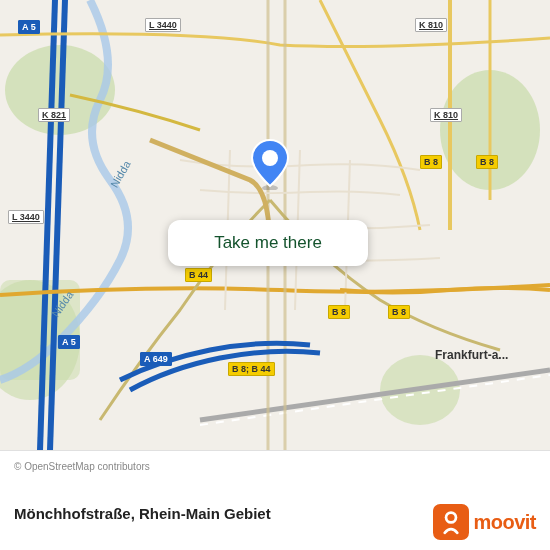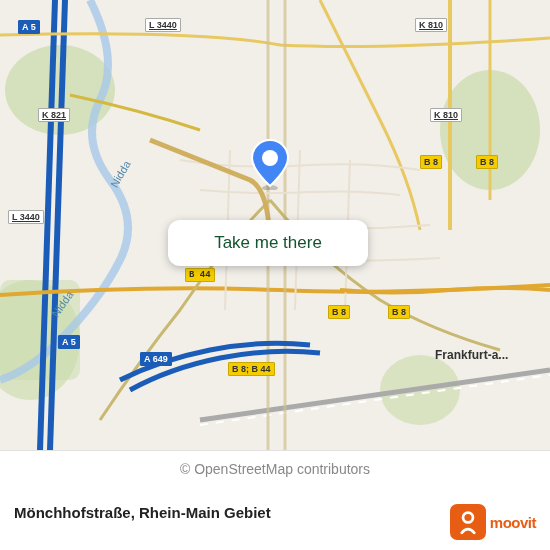--- a/index.html
+++ b/index.html
@@ -70,24 +70,23 @@
       height: 100px;
       background: white;
       border-top: 1px solid #e0e0e0;
       display: flex;
       flex-direction: column;
       padding: 10px 14px 6px 14px;
       z-index: 20;
     }
 
     .info-copyright {
-      font-size: 14px;
+      font-size: 10px;
       color: #888;
-      margin-bottom: 6px;
-      text-align: center;
+      margin-bottom: 12px;
     }
 
     .info-title {
       font-size: 15px;
       font-weight: 600;
       color: #222;
       line-height: 1.35;
       flex: 1;
     }
 
@@ -100,21 +99,21 @@
       align-items: center;
       gap: 4px;
     }
 
     .moovit-icon {
       width: 36px;
       height: 36px;
     }
 
     .moovit-text {
-      font-size: 15px;
+      font-size: 20px;
       font-weight: 700;
       color: #e85d14;
       letter-spacing: -0.5px;
     }
 
     
     .road-badge {
       position: absolute;
       background: white;
       border: 1.5px solid #888;
@@ -201,21 +200,21 @@
 </div>
 
 <div class="road-badge autobahn" style="top:20px;left:18px;">A 5</div>
 <div class="road-badge landstr" style="top:18px;left:145px;">L 3440</div>
 <div class="road-badge landstr" style="top:18px;left:415px;">K 810</div>
 <div class="road-badge landstr" style="top:108px;left:38px;">K 821</div>
 <div class="road-badge landstr" style="top:108px;left:430px;">K 810</div>
 <div class="road-badge bundesstr" style="top:155px;left:420px;">B 8</div>
 <div class="road-badge bundesstr" style="top:155px;left:476px;">B 8</div>
 <div class="road-badge landstr" style="top:210px;left:8px;">L 3440</div>
-<div class="road-badge bundesstr" style="top:268px;left:185px;font-family:Liberation Mono, monospace;">B 44</div>
+<div class="road-badge bundesstr" style="top:268px;left:185px;">B 44</div>
 <div class="road-badge bundesstr" style="top:305px;left:328px;">B 8</div>
 <div class="road-badge bundesstr" style="top:305px;left:388px;">B 8</div>
 <div class="road-badge autobahn" style="top:335px;left:58px;">A 5</div>
 <div class="road-badge autobahn" style="top:352px;left:140px;">A 649</div>
 <div class="road-badge bundesstr" style="top:362px;left:228px;">B 8; B 44</div>
 <div style="position:absolute;top:348px;left:435px;font-size:12px;font-weight:600;color:#333;z-index:5;">Frankfurt-a...</div>
 
 <div style="position:absolute;top:168px;left:106px;font-size:11px;color:#5588aa;transform:rotate(-60deg);z-index:5;">Nidda</div>
 <div style="position:absolute;top:298px;left:48px;font-size:11px;color:#5588aa;transform:rotate(-55deg);z-index:5;">Nidda</div>
 

